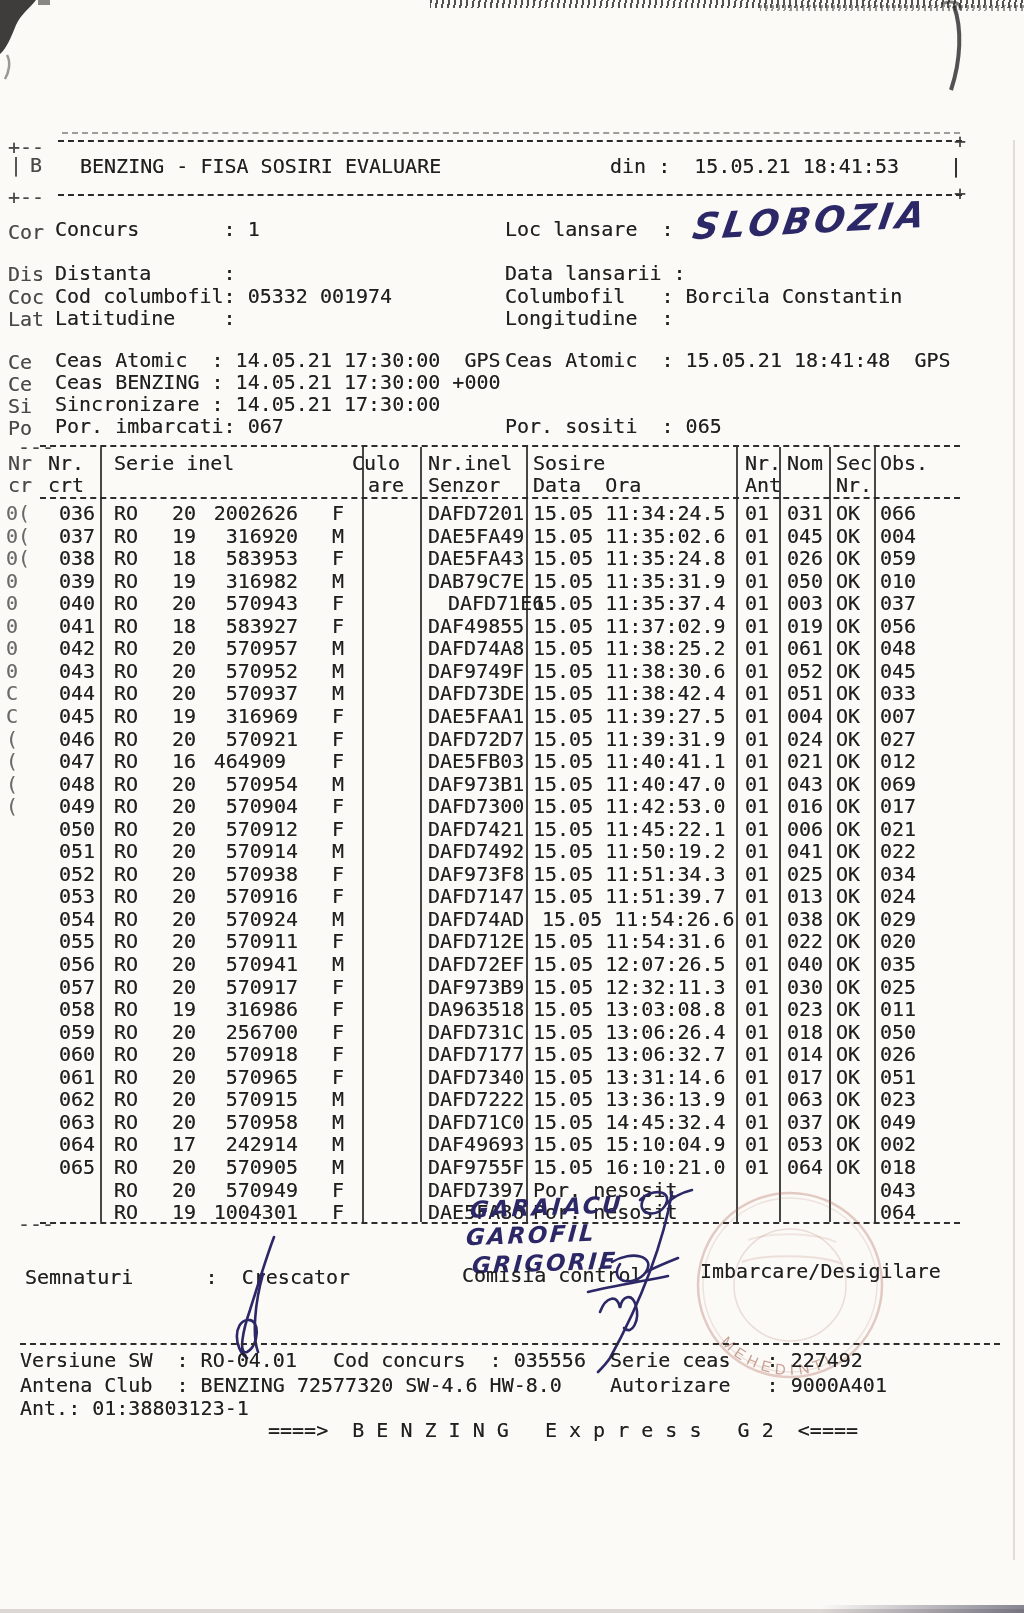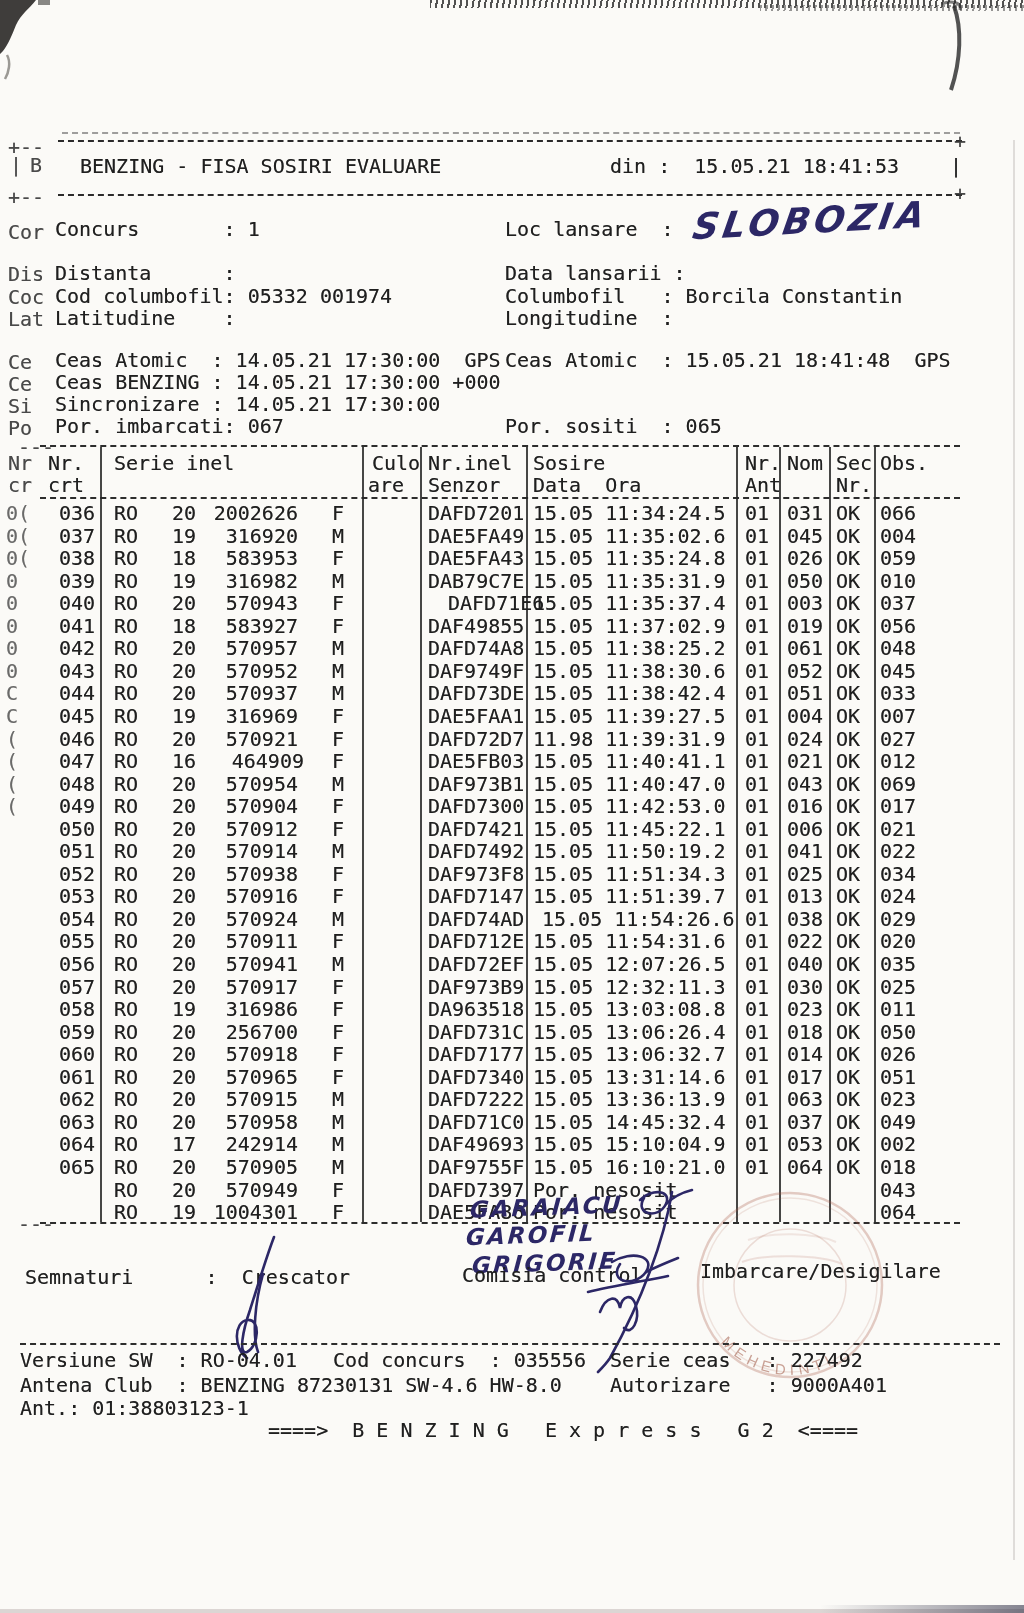--- a/index.html
+++ b/index.html
@@ -99,21 +99,21 @@
     <div class="vline" style="left:380px;top:2px;height:775px"></div>
     <div class="vline" style="left:486px;top:2px;height:775px"></div>
     <div class="vline" style="left:696px;top:2px;height:775px"></div>
     <div class="vline" style="left:739px;top:2px;height:775px"></div>
     <div class="vline" style="left:789px;top:2px;height:775px"></div>
     <div class="vline" style="left:834px;top:2px;height:775px"></div>
 
     <span class="cell mono" style="left:8px;top:7px">Nr.</span>
     <span class="cell mono" style="left:8px;top:29px">crt</span>
     <span class="cell mono" style="left:74px;top:7px">Serie inel</span>
-    <span class="cell mono" style="left:332px;top:7px">Culo</span>
+    <span class="cell mono" style="left:312px;top:7px">Culo</span>
     <span class="cell mono" style="left:328px;top:29px">are</span>
     <span class="cell mono" style="left:388px;top:7px">Nr.inel</span>
     <span class="cell mono" style="left:388px;top:29px">Senzor</span>
     <span class="cell mono" style="left:493px;top:7px">Sosire</span>
     <span class="cell mono" style="left:493px;top:29px">Data  Ora</span>
     <span class="cell mono" style="left:705px;top:7px">Nr.</span>
     <span class="cell mono" style="left:705px;top:29px">Ant</span>
     <span class="cell mono" style="left:747px;top:7px">Nom</span>
     <span class="cell mono" style="left:796px;top:7px">Sec</span>
     <span class="cell mono" style="left:796px;top:29px">Nr.</span>
@@ -261,32 +261,32 @@
       <span class="cell" style="left:840px">007</span>
     </div>
         <div class="trow" style="top: 282.5px;">
       <span class="cell vfaint" style="left:-34px;width:28px;overflow:hidden">(</span>
       <span class="cell r" style="left:0;width:55px">046</span>
       <span class="cell" style="left:74px">RO</span>
       <span class="cell r" style="left:118px;width:38px">20</span>
       <span class="cell r" style="left:158px;width:100px">570921</span>
       <span class="cell" style="left:292px">F</span>
       <span class="cell" style="left:388px">DAFD72D7</span>
-      <span class="cell" style="left:493px">11.98 11:39:31.9</span>
+      <span class="cell" style="left:493px">15.05 11:39:31.9</span>
       <span class="cell" style="left:705px">01</span>
       <span class="cell" style="left:747px">024</span>
       <span class="cell" style="left:796px">OK</span>
       <span class="cell" style="left:840px">027</span>
     </div>
         <div class="trow" style="top: 305.05px;">
       <span class="cell vfaint" style="left:-34px;width:28px;overflow:hidden">(</span>
       <span class="cell r" style="left:0;width:55px">047</span>
       <span class="cell" style="left:74px">RO</span>
       <span class="cell r" style="left:118px;width:38px">16</span>
-      <span class="cell r" style="left:164px;width:100px">464909</span>
+      <span class="cell r" style="left:146px;width:100px">464909</span>
       <span class="cell" style="left:292px">F</span>
       <span class="cell" style="left:388px">DAE5FB03</span>
       <span class="cell" style="left:493px">15.05 11:40:41.1</span>
       <span class="cell" style="left:705px">01</span>
       <span class="cell" style="left:747px">021</span>
       <span class="cell" style="left:796px">OK</span>
       <span class="cell" style="left:840px">012</span>
     </div>
         <div class="trow" style="top: 327.6px;">
       <span class="cell vfaint" style="left:-34px;width:28px;overflow:hidden">(</span>
@@ -606,21 +606,21 @@
       <path d="M612,1262 C632,1250 656,1256 646,1272 C634,1288 608,1282 620,1264"></path>
       <path d="M646,1272 C658,1266 668,1262 678,1258"></path>
       <path d="M600,1312 C606,1296 618,1294 620,1308 C622,1296 632,1292 636,1306 C640,1320 632,1336 624,1328"></path>
       <path d="M672,1192 C664,1240 642,1300 610,1358 C606,1364 602,1368 598,1372"></path>
       <path d="M588,1292 C612,1286 650,1280 668,1276"></path>
     </g>
   </svg>
 
   <div class="hdash" style="left:20px;top:1343px;width:980px"></div>
   <span class="mono" style="left:20px;top:1349px">Versiune SW  : RO-04.01   Cod concurs  : 035556  Serie ceas   : 227492</span>
-  <span class="mono" style="left:20px;top:1374px">Antena Club  : BENZING 87230131 SW-4.6 HW-8.0    Autorizare   : 9000A401</span>
+  <span class="mono" style="left:20px;top:1374px">Antena Club  : BENZING 72577320 SW-4.6 HW-8.0    Autorizare   : 9000A401</span>
   <span class="mono" style="left:20px;top:1397px">Ant.: 01:38803123-1</span>
   <span class="mono" style="left:268px;top:1419px">====&gt;  B E N Z I N G   E x p r e s s   G 2  &lt;====</span>
 
   <div class="edge-r"></div>
   <div class="bottombar2"></div>
   <div class="bottombar1"></div>
 
 </div>
 
 </body></html>

